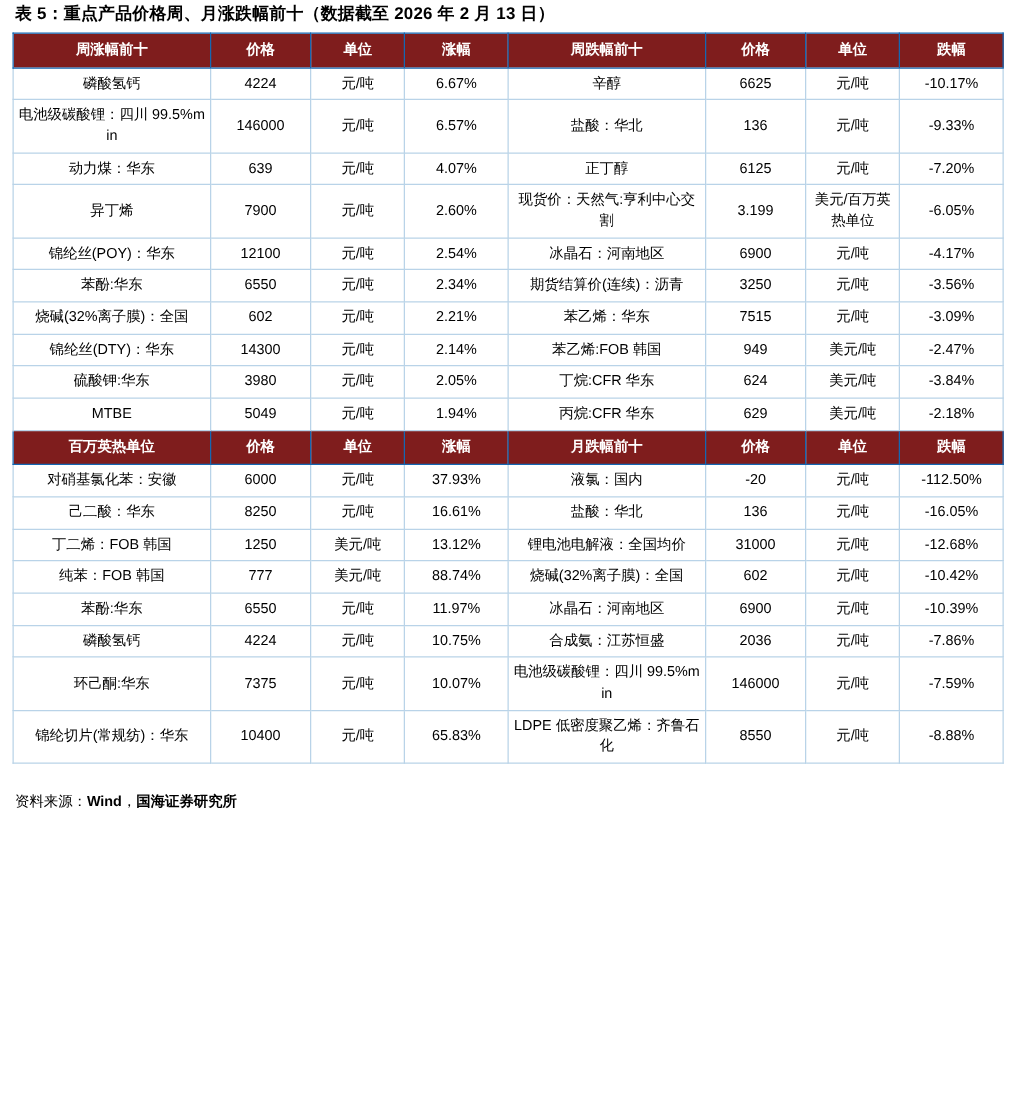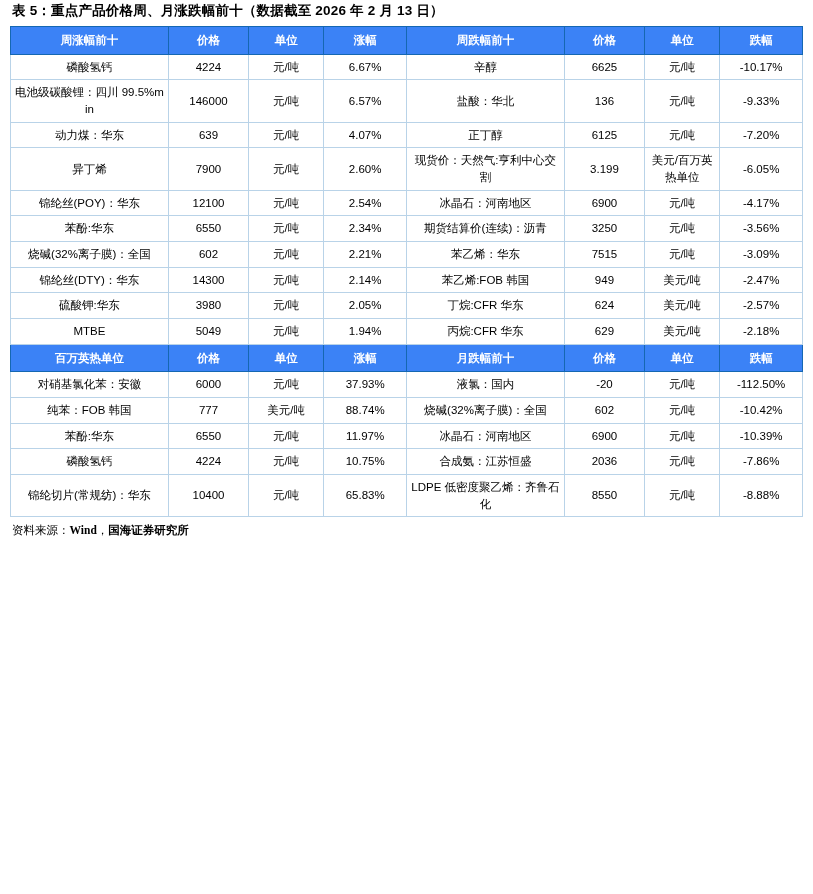--- a/index.html
+++ b/index.html
@@ -35,37 +35,36 @@
   }
   table.datatable td, table.datatable th {
     border: 1px solid #b9d3e8;
     padding: 4px 3px;
     text-align: center;
     vertical-align: middle;
     line-height: 1.45;
     word-break: break-all;
   }
   tr.hdr th {
-    background: #3b82f6;
+    background: #7f1d1d;
     color: #ffffff;
     font-weight: bold;
     border: 1px solid #1567b2;
     font-size: 11.5px;
     padding: 5px 3px;
   }
   .col-name  { width: 130px; }
   .col-price { width: 66px; }
   .col-unit  { width: 62px; }
   .col-pct   { width: 68px; }
   .source {
     font-size: 11.5px;
-    margin-top: 6px;
+    margin-top: 23px;
     margin-left: 2px;
     color: #000;
-    font-family: Liberation Serif, serif;
   }
   .source b { font-weight: bold; }
 </style>
 </head>
 <body>
 
 <div class="page">
 
   <div class="caption">表 5：重点产品价格周、月涨跌幅前十（数据截至 2026 年 2 月 13 日）</div>
 
@@ -174,21 +173,21 @@
         <td>-2.47%</td>
       </tr>
       <tr>
         <td>硫酸钾:华东</td>
         <td>3980</td>
         <td>元/吨</td>
         <td>2.05%</td>
         <td>丁烷:CFR 华东</td>
         <td>624</td>
         <td>美元/吨</td>
-        <td>-2.57%</td>
+        <td>-3.84%</td>
       </tr>
       <tr>
         <td>MTBE</td>
         <td>5049</td>
         <td>元/吨</td>
         <td>1.94%</td>
         <td>丙烷:CFR 华东</td>
         <td>629</td>
         <td>美元/吨</td>
         <td>-2.18%</td>
@@ -209,20 +208,40 @@
         <td>对硝基氯化苯：安徽</td>
         <td>6000</td>
         <td>元/吨</td>
         <td>37.93%</td>
         <td>液氯：国内</td>
         <td>-20</td>
         <td>元/吨</td>
         <td>-112.50%</td>
       </tr>
       <tr>
+        <td>己二酸：华东</td>
+        <td>8250</td>
+        <td>元/吨</td>
+        <td>16.61%</td>
+        <td>盐酸：华北</td>
+        <td>136</td>
+        <td>元/吨</td>
+        <td>-16.05%</td>
+      </tr>
+      <tr>
+        <td>丁二烯：FOB 韩国</td>
+        <td>1250</td>
+        <td>美元/吨</td>
+        <td>13.12%</td>
+        <td>锂电池电解液：全国均价</td>
+        <td>31000</td>
+        <td>元/吨</td>
+        <td>-12.68%</td>
+      </tr>
+      <tr>
         <td>纯苯：FOB 韩国</td>
         <td>777</td>
         <td>美元/吨</td>
         <td>88.74%</td>
         <td>烧碱(32%离子膜)：全国</td>
         <td>602</td>
         <td>元/吨</td>
         <td>-10.42%</td>
       </tr>
       <tr>
@@ -239,20 +258,30 @@
         <td>磷酸氢钙</td>
         <td>4224</td>
         <td>元/吨</td>
         <td>10.75%</td>
         <td>合成氨：江苏恒盛</td>
         <td>2036</td>
         <td>元/吨</td>
         <td>-7.86%</td>
       </tr>
       <tr>
+        <td>环己酮:华东</td>
+        <td>7375</td>
+        <td>元/吨</td>
+        <td>10.07%</td>
+        <td>电池级碳酸锂：四川 99.5%min</td>
+        <td>146000</td>
+        <td>元/吨</td>
+        <td>-7.59%</td>
+      </tr>
+      <tr>
         <td>锦纶切片(常规纺)：华东</td>
         <td>10400</td>
         <td>元/吨</td>
         <td>65.83%</td>
         <td>LDPE 低密度聚乙烯：齐鲁石化</td>
         <td>8550</td>
         <td>元/吨</td>
         <td>-8.88%</td>
       </tr>
     </tbody>

